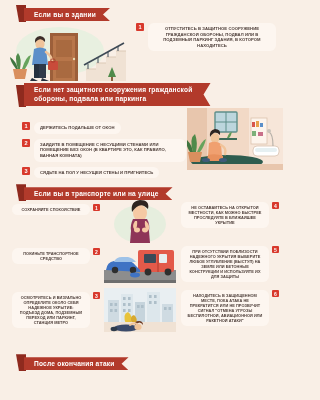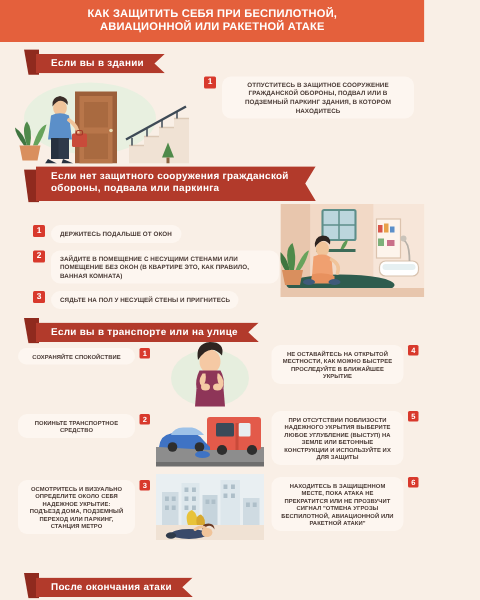--- a/index.html
+++ b/index.html
@@ -84,24 +84,20 @@
   
   .sec4 { position:relative; height:80px; }
 
   svg { display:block; }
 </style>
 </head>
 <body>
 
 <div class="poster">
 
-  <div class="header">
-    <div class="header-line">КАК ЗАЩИТИТЬ СЕБЯ ПРИ БЕСПИЛОТНОЙ,</div>
-    <div class="header-line">АВИАЦИОННОЙ ИЛИ РАКЕТНОЙ АТАКЕ</div>
-  </div>
 
   <div class="ribbon-wrap" style="margin-top:3px;">
     <div class="ribbon">Если вы в здании</div>
   </div>
 
   <div class="sec1">
     <div class="sec1-art">
       <svg viewBox="0 0 124 56" width="124" height="56">
         <ellipse cx="52" cy="26" rx="44" ry="24" fill="#e8f0e0"></ellipse>
 

